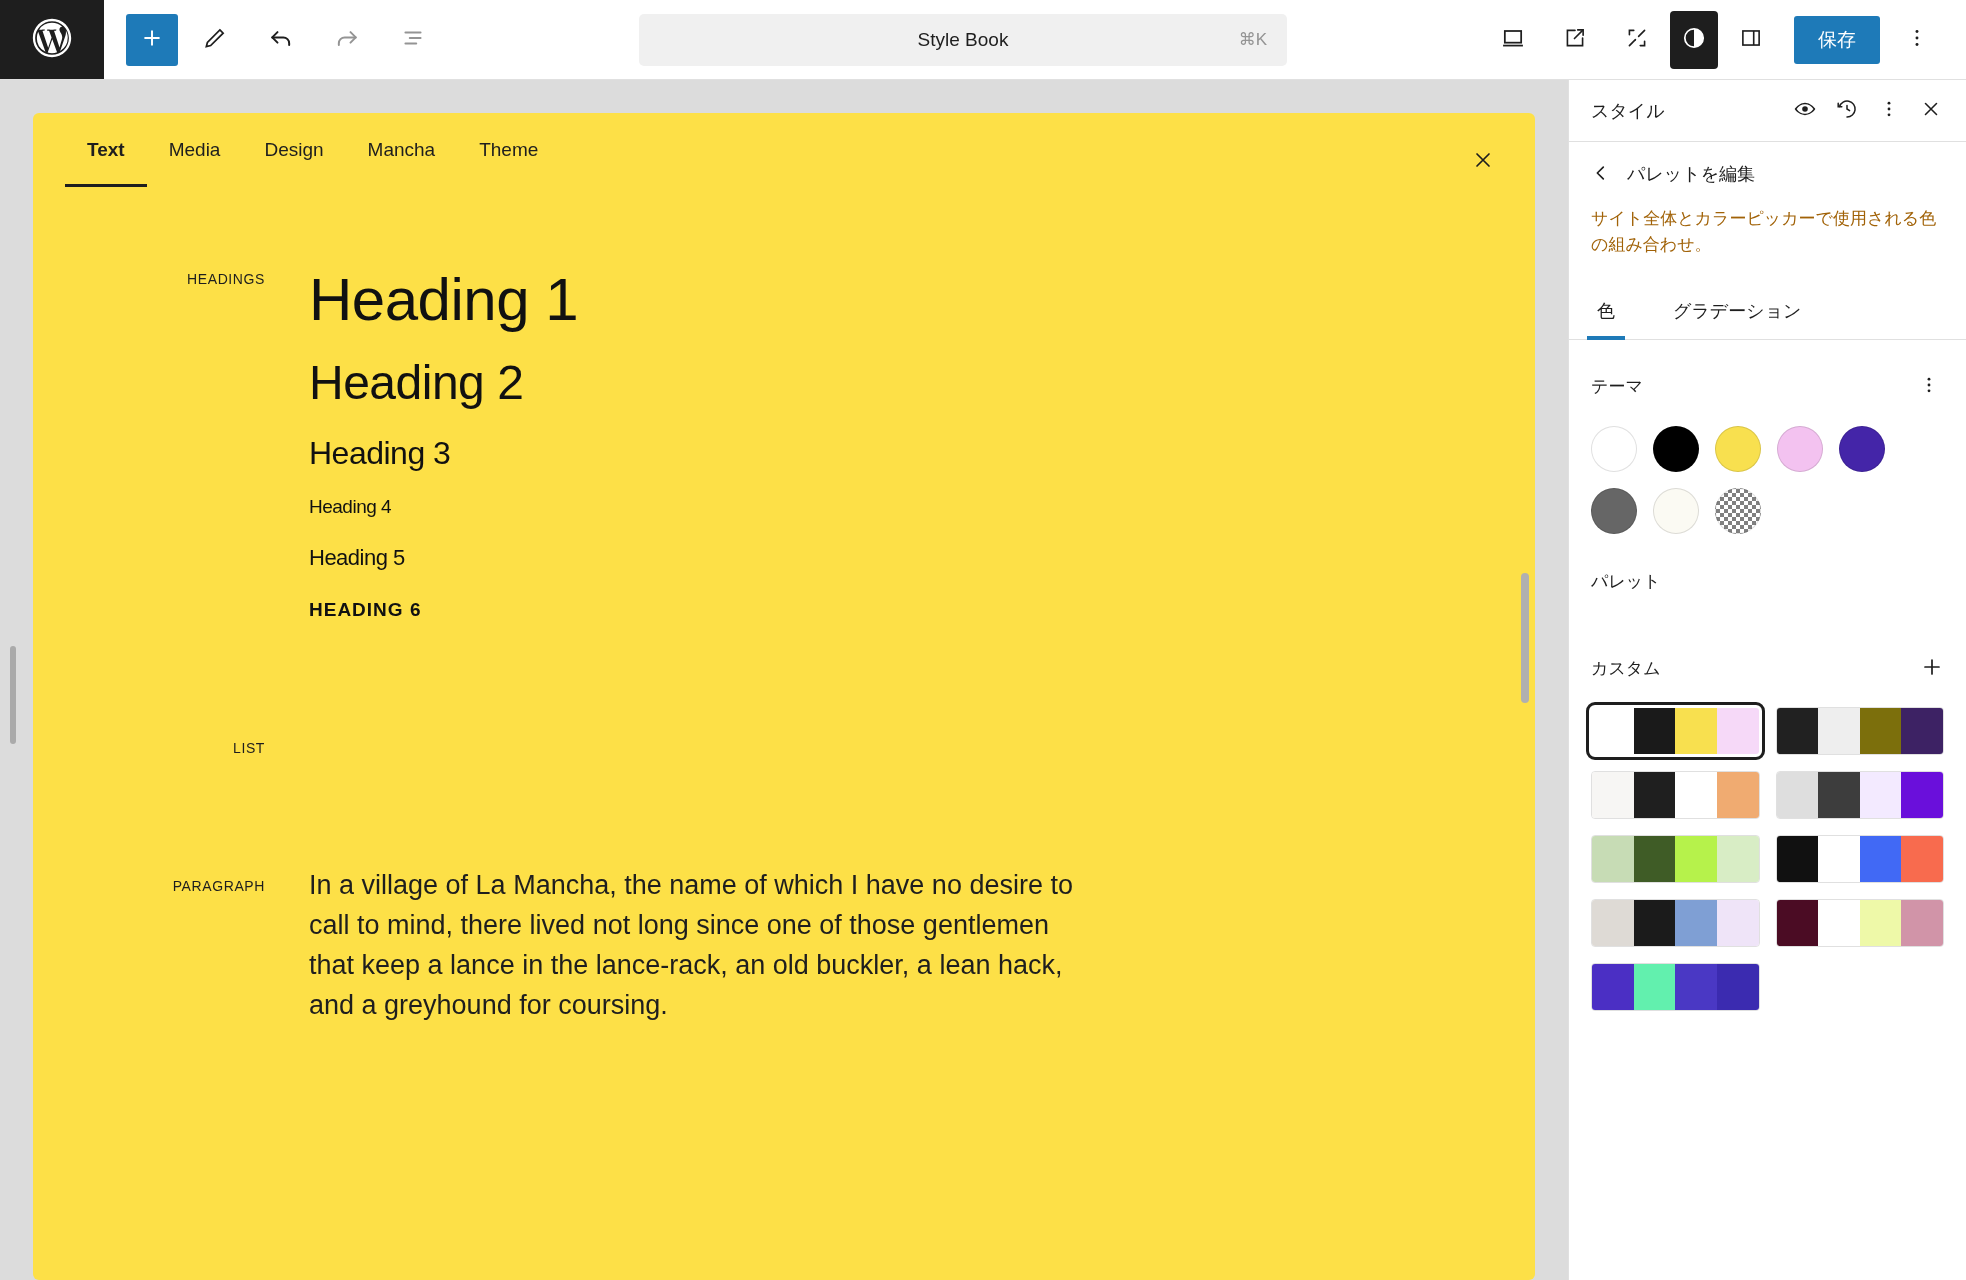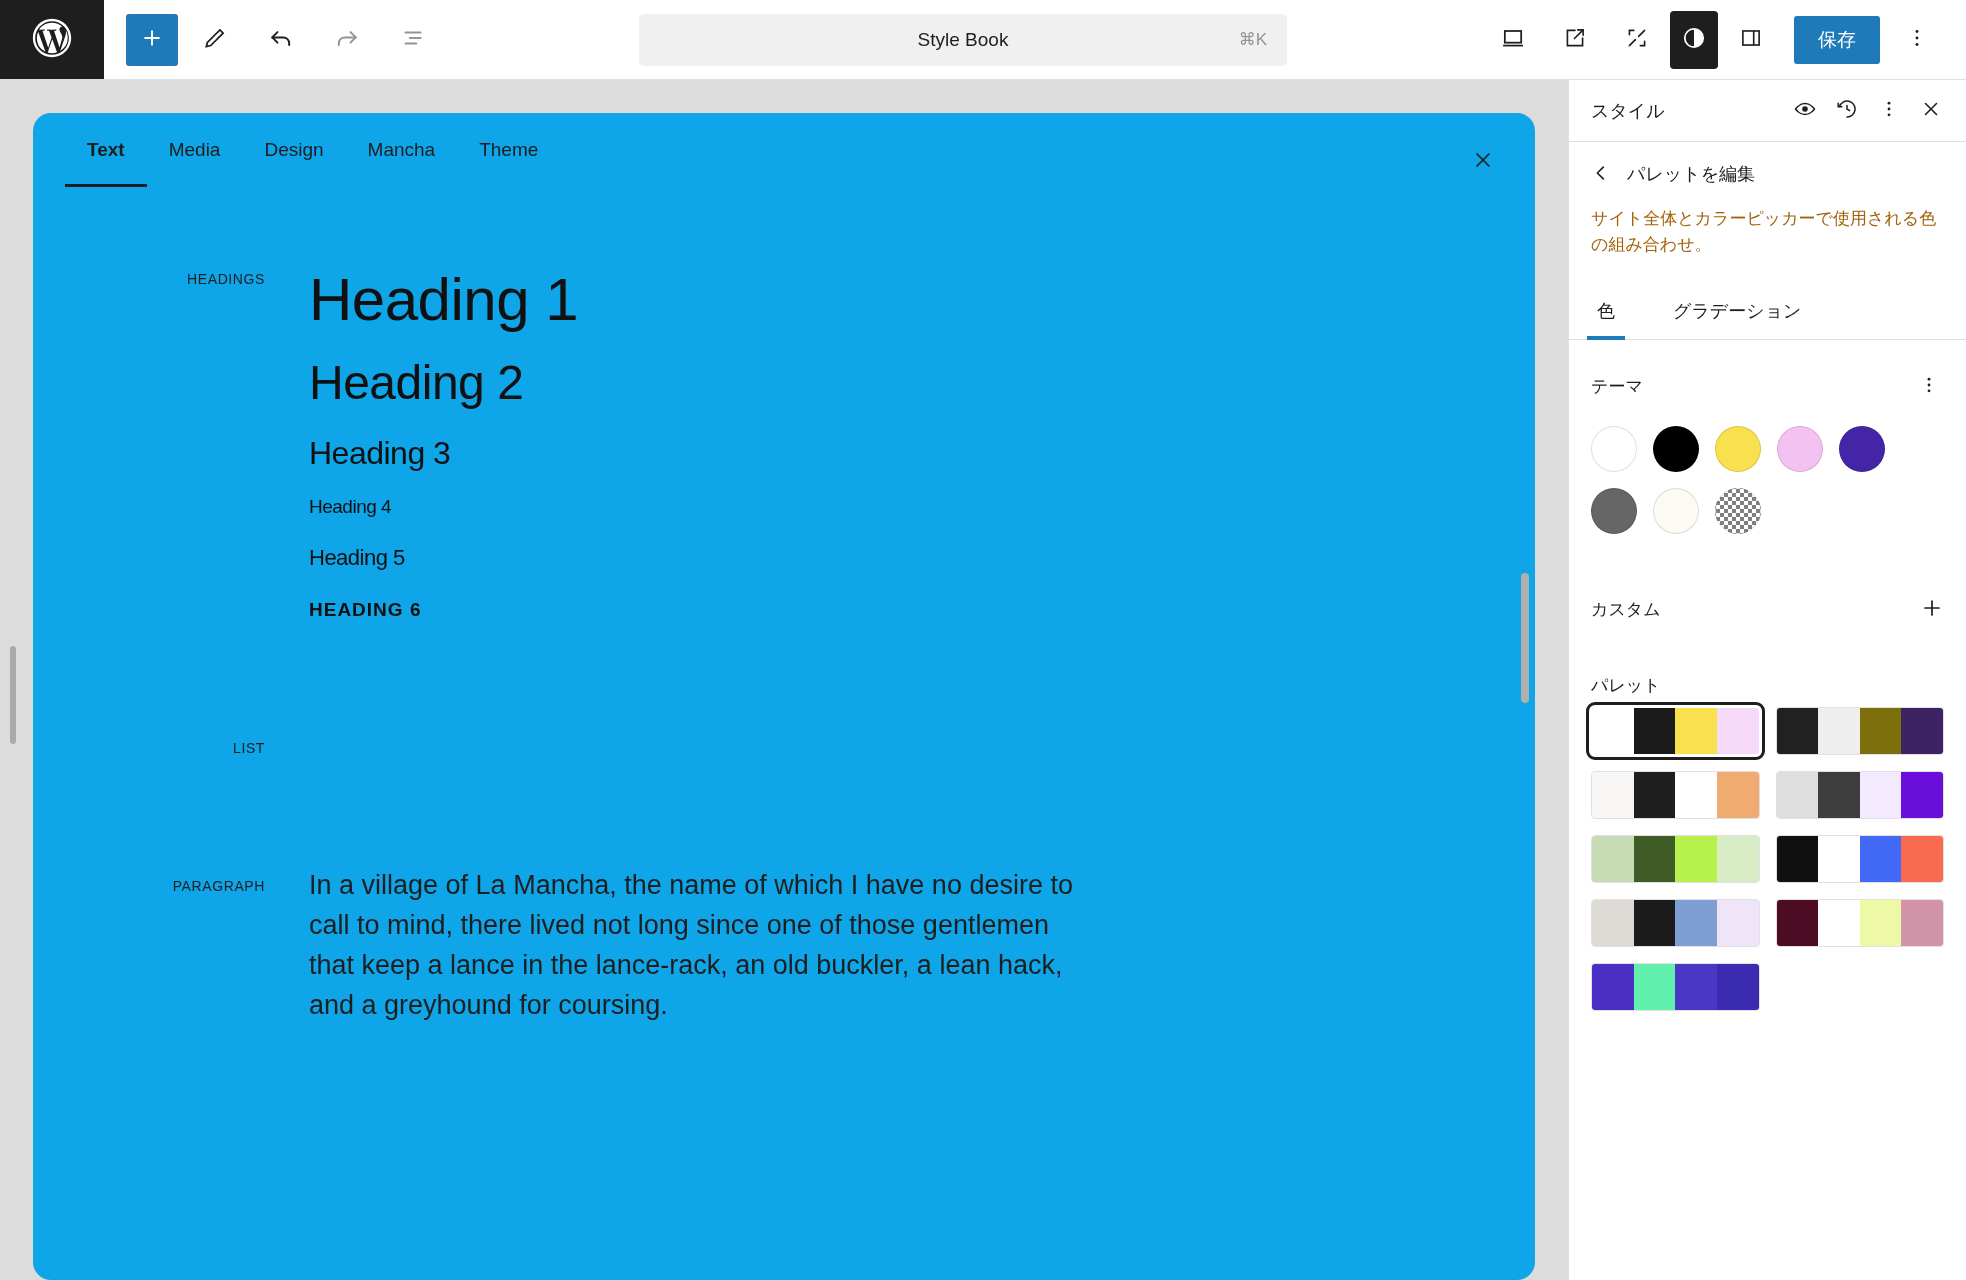--- a/index.html
+++ b/index.html
@@ -44,21 +44,21 @@
 
   
   .body-row { flex: 1; display: flex; min-height: 0; }
 
   
   .canvas {
     flex: 1; background: #dcdcdc; position: relative; overflow: hidden;
     padding: 33px 33px 0 33px;
   }
   .stylebook {
-    background: #0ea5e9; border-radius: 18px; height: 100%; position: relative; overflow: hidden;
+    background: #fde047; border-radius: 6px; height: 100%; position: relative; overflow: hidden;
   }
   .sb-tabs {
     display: flex; align-items: flex-end; padding: 0 0 0 32px; height: 74px;
     position: relative;
   }
   .sb-tab {
     padding: 0 22px; height: 74px; display: flex; align-items: center;
     font-size: 19px; color: #1e1e1e; cursor: pointer; background: none; border: none;
     font-family: "Liberation Sans", sans-serif; position: relative;
   }
@@ -417,33 +417,33 @@
         <div class="swatch" style="background:#ffffff"></div>
         <div class="swatch" style="background:#000000"></div>
         <div class="swatch" style="background:#f8e04f"></div>
         <div class="swatch" style="background:#f3c2f0"></div>
         <div class="swatch" style="background:#4425a8"></div>
         <div class="swatch" style="background:#666666"></div>
         <div class="swatch" style="background:#fbfaf3"></div>
         <div class="swatch checker"></div>
       </div>
 
+      <div class="sect-head" style="padding-top:36px; padding-bottom:0;">
+        <span class="sect-title">パレット</span>
+      </div>
+
       <div class="sect-head" style="padding-top:58px;">
         <span class="sect-title">カスタム</span>
         <button class="plus-btn">
           <span>
             <svg width="24" height="24" viewBox="0 0 24 24" stroke="#1e1e1e" stroke-width="1.7" stroke-linecap="round">
                 <path d="M12 5v14M5 12h14"></path>
               </svg>
           </span>
         </button>
-      </div>
-
-      <div class="sect-head" style="padding-top:36px; padding-bottom:0;">
-        <span class="sect-title">パレット</span>
       </div>
 
       <div class="pal-grid">
         <div class="pal selected">
           <span style="background:#ffffff"></span>
             <span style="background:#1a1a1a"></span>
             <span style="background:#f8e04f"></span>
             <span style="background:#f6d9f8"></span>
         </div>
         <div class="pal">

